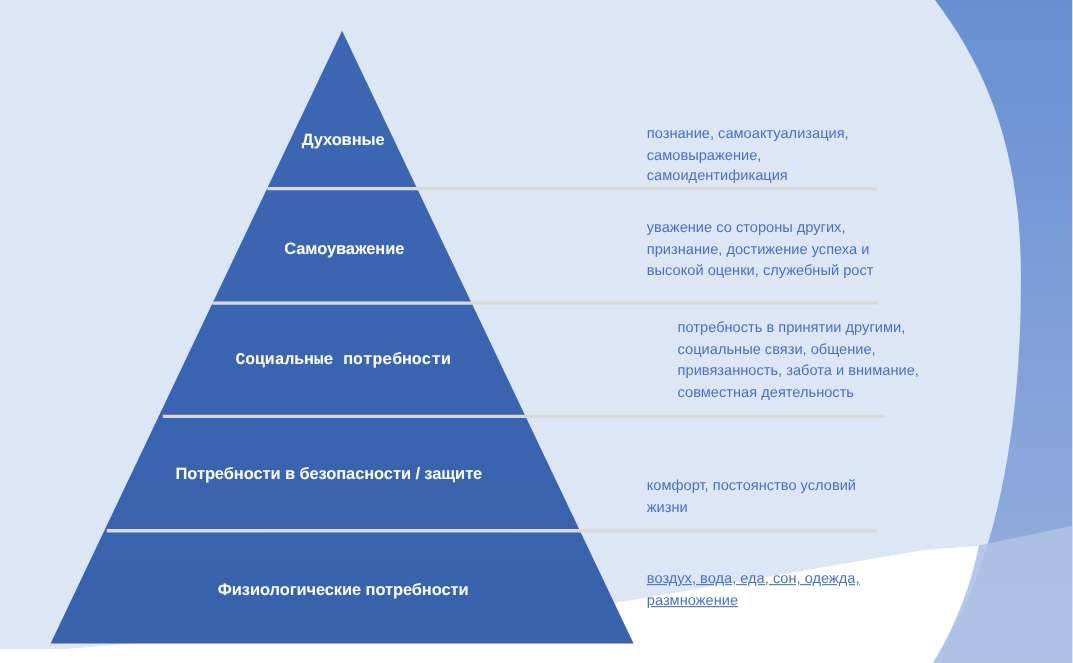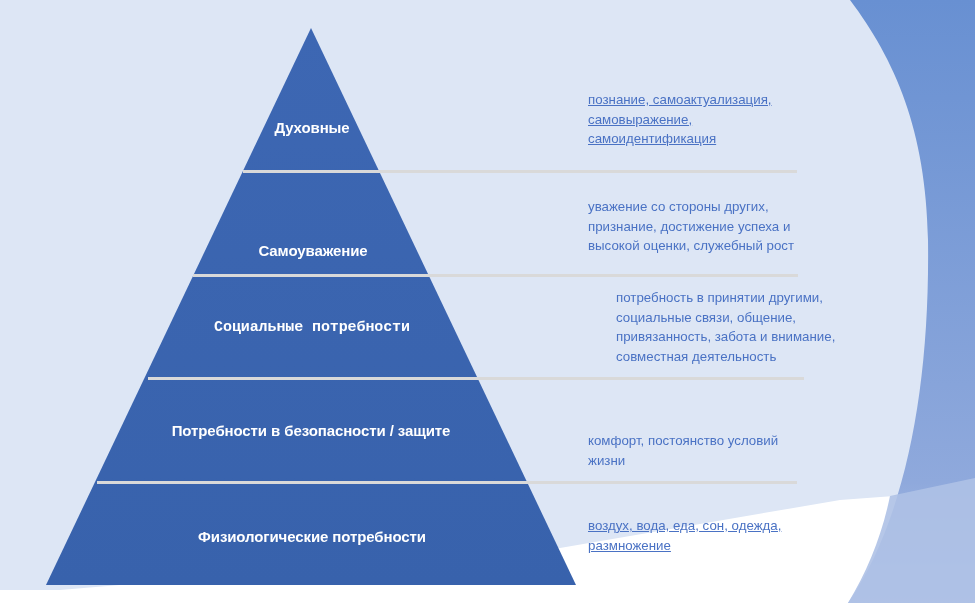--- a/index.html
+++ b/index.html
@@ -34,26 +34,26 @@
 
   <g stroke="#d9d9d9" stroke-width="3">
     <line x1="243" y1="171.5" x2="797" y2="171.5"></line>
     <line x1="193" y1="275.5" x2="798" y2="275.5"></line>
     <line x1="148" y1="378.5" x2="804" y2="378.5"></line>
     <line x1="97" y1="482.5" x2="797" y2="482.5"></line>
   </g>
 </svg>
 
 <div class="level-label" style="left:312px; top:119px;">Духовные</div>
-<div class="level-label" style="left:313px; top:218px;margin-top:24px;">Самоуважение</div>
+<div class="level-label" style="left:313px; top:218px;">Самоуважение</div>
 <div class="level-label" style="left:312px; top:319px;font-family:Liberation Mono, monospace;">Социальные потребности</div>
-<div class="level-label" style="left:311px; top:422px;">Потребности в безопасности / защите</div>
+<div class="level-label" style="left:299px; top:422px;">Потребности в безопасности / защите</div>
 <div class="level-label" style="left:312px; top:528px;">Физиологические потребности</div>
 
-<div class="desc" style="top:90px;text-decoration:underline;">познание, самоактуализация,
+<div class="desc" style="top:111px;">познание, самоактуализация,
 самовыражение,
 самоидентификация</div>
 <div class="desc" style="top:197px;">уважение со стороны других,
 признание, достижение успеха и
 высокой оценки, служебный рост</div>
 <div class="desc" style="top:288px;margin-left:28px;">потребность в принятии другими,
 социальные связи, общение,
 привязанность, забота и внимание,
 совместная деятельность</div>
 <div class="desc" style="top:411px;margin-top:20px;">комфорт, постоянство условий

